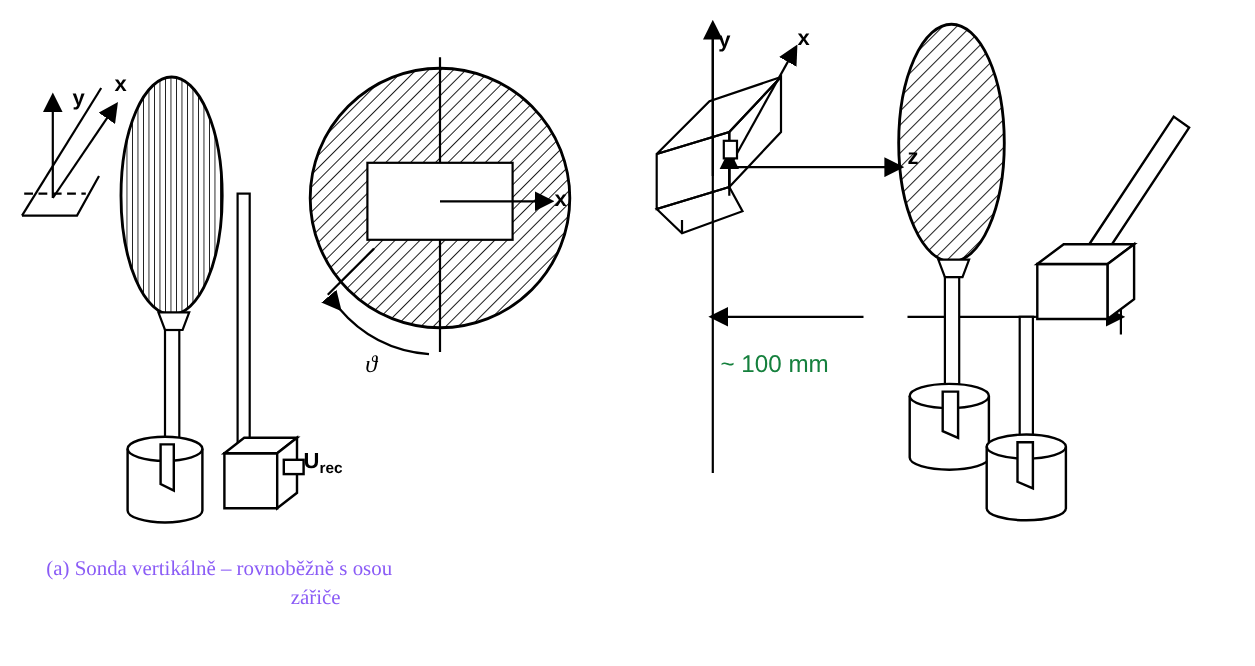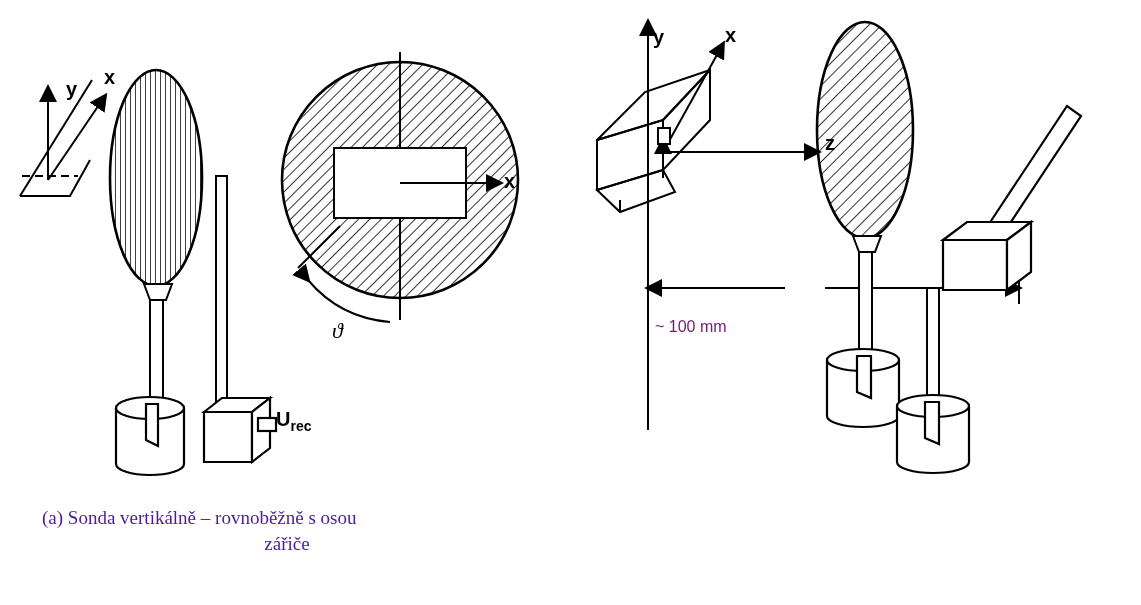--- a/index.html
+++ b/index.html
@@ -31,21 +31,21 @@
     position: absolute;
     top: 0;
     left: 0;
   }
 
   .caption {
     position: absolute;
     font-family: "Liberation Serif", serif;
     font-size: 19px;
     line-height: 26px;
-    color: #4c1d95;
+    color: #8b5cf6;
   }
   #caption-a {
     left: 42px;
     top: 505px;
     width: 490px;
     text-align: justify;
   }
   #caption-a .cap-line2 {
     display: block;
     text-align: center;
@@ -60,22 +60,22 @@
   .lbl-serif-italic {
     position: absolute;
     font-family: "Liberation Serif", serif;
     font-style: italic;
     font-size: 22px;
     color: #000;
   }
   .lbl-small {
     position: absolute;
     font-family: "Liberation Sans", sans-serif;
-    font-size: 16px;
-    color: #701a75;
+    font-size: 22px;
+    color: #15803d;
   }
   .sub {
     font-size: 14px;
     vertical-align: sub;
   }
 </style>
 </head>
 <body>
 
 <div id="page">

